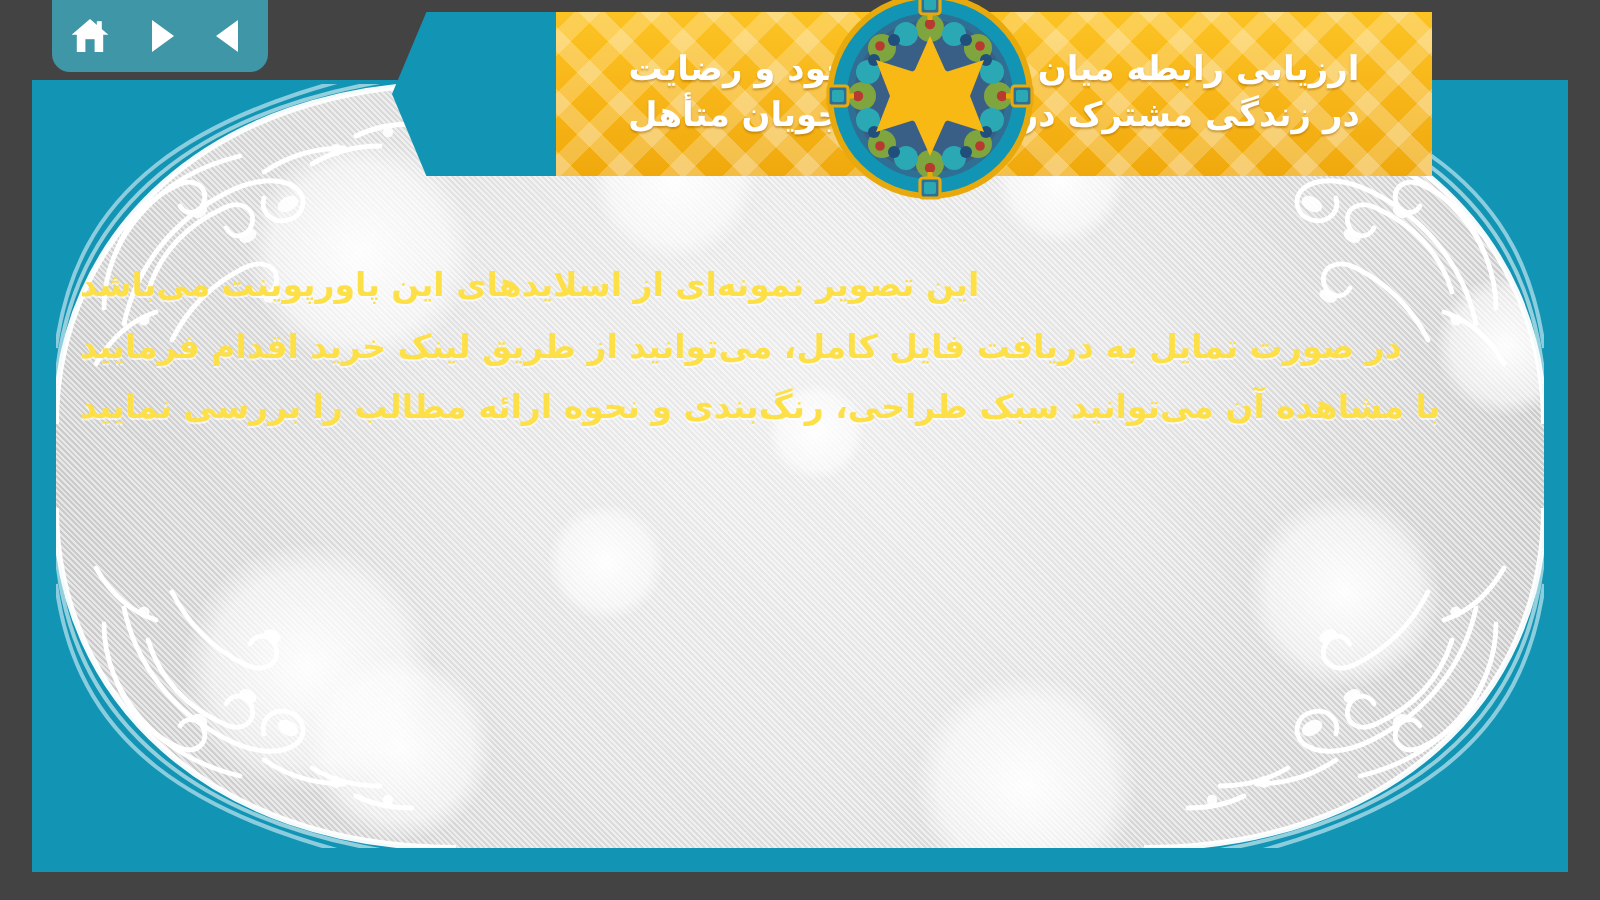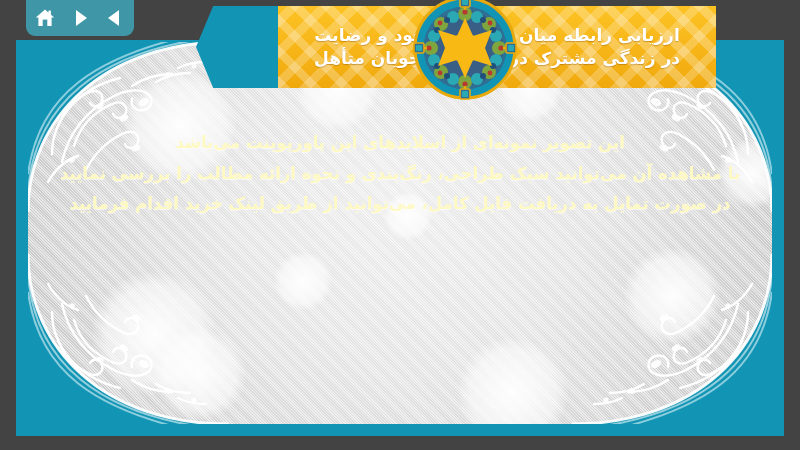--- a/index.html
+++ b/index.html
@@ -65,21 +65,21 @@
     text-shadow:0 1px 1px rgba(150,90,0,.45);white-space:nowrap;
     font-family:"DejaVu Sans",sans-serif;
   }
 
   
   .medallion{position:absolute;left:413px;top:-4px;width:104px;height:104px;z-index:60;}
 
   
   .body-text{
     position:absolute;left:40px;right:40px;top:128px;z-index:20;
-    text-align:center;color:#fef9c3;
+    text-align:left;color:#fde047;
     font-family:"DejaVu Sans",sans-serif;
   }
   .body-text .bline{
     font-size:16.5px;line-height:1.85;font-weight:bold;white-space:nowrap;
     text-shadow:0 1px 0 rgba(255,255,255,.6);
   }
 </style>
 </head>
 <body>
 
@@ -320,17 +320,17 @@
         <rect x="49" y="3" width="6" height="6" rx="1"></rect>
         <rect x="49" y="95" width="6" height="6" rx="1"></rect>
         <rect x="3" y="49" width="6" height="6" rx="1"></rect>
         <rect x="95" y="49" width="6" height="6" rx="1"></rect>
       </g>
     </svg>
   </div>
 
   <div class="body-text">
     <div class="bline">این تصویر نمونه‌ای از اسلایدهای این پاورپوینت می‌باشد</div>
+    <div class="bline">در صورت تمایل به دریافت فایل کامل، می‌توانید از طریق لینک خرید اقدام فرمایید</div>
     <div class="bline">با مشاهده آن می‌توانید سبک طراحی، رنگ‌بندی و نحوه ارائه مطالب را بررسی نمایید</div>
-    <div class="bline">در صورت تمایل به دریافت فایل کامل، می‌توانید از طریق لینک خرید اقدام فرمایید</div>
   </div>
 
 </div>
 
 </body></html>

